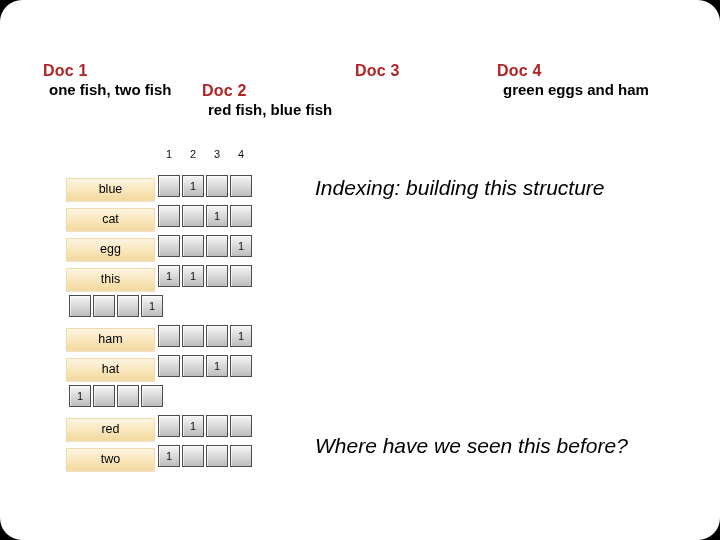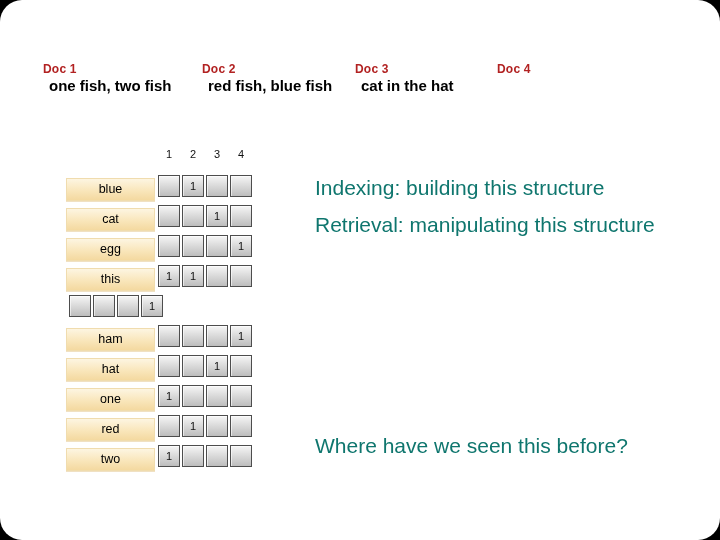--- a/index.html
+++ b/index.html
@@ -11,24 +11,24 @@
   }
   .slide {
     position: absolute; inset: 0;
     width: 720px; height: 540px;
     background: #fff;
     border-radius: 22px;
     color: #000;
   }
   
   .doc { position: absolute; top: 62px; }
-  .doc-label { font-size: 12px; font-weight: bold; color: #b22222; letter-spacing: 0.2px; }
+  .doc-label { font-size: 16px; font-weight: bold; color: #b22222; letter-spacing: 0.2px; }
   .doc-text  { font-size: 15px; font-weight: bold; color: #000; padding-left: 6px; margin-top: 1px; white-space: nowrap; }
   .doc-1 { left: 43px; }
-  .doc-2 { left: 202px; }
+  .doc-2 { left: 202px; margin-top: 20px; }
   .doc-3 { left: 355px; }
   .doc-4 { left: 497px; }
 
   
   .col-headers { position: absolute; left: 158px; top: 148px; display: flex; }
   .col-num { width: 22px; margin-right: 2px; text-align: center; font-size: 11px; color: #111; }
 
   .matrix-rows { position: absolute; left: 66px; top: 174px; display: flex; flex-direction: column; gap: 7px; }
   .mrow { display: flex; align-items: center; height: 23px; }
   .term {
@@ -43,44 +43,44 @@
   .cells { display: flex; margin-left: 3px; }
   .cell {
     width: 22px; height: 22px; box-sizing: border-box;
     border: 1px solid #4d4d4d; margin-right: 2px;
     background: linear-gradient(180deg, #f6f6f6 0%, #dcdcdc 45%, #bdbdbd 100%);
     box-shadow: inset 1px 1px 0 rgba(255,255,255,0.6);
     font-size: 11px; color: #111; text-align: center; line-height: 20px;
   }
 
   
-  .note { position: absolute; left: 315px; font-size: 21px; color: #0f766e; white-space: nowrap; }
+  .note { position: absolute; left: 315px; font-size: 21px; color: #000000; white-space: nowrap; font-style: italic; }
   .note-indexing  { top: 176px; }
   .note-retrieval { top: 213px; }
   .note-question  { top: 434px; }
 </style>
 </head>
 <body>
 
 <div class="slide">
 
   <div class="doc doc-1">
     <div class="doc-label">Doc 1</div>
     <div class="doc-text">one fish, two fish</div>
   </div>
   <div class="doc doc-2">
     <div class="doc-label">Doc 2</div>
     <div class="doc-text">red fish, blue fish</div>
   </div>
   <div class="doc doc-3">
     <div class="doc-label">Doc 3</div>
-    <div class="doc-text">cat in the hat</div>
   </div>
   <div class="doc doc-4">
     <div class="doc-label">Doc 4</div>
+    <div class="doc-text">green eggs and ham</div>
   </div>
 
   <div class="col-headers">
       <span class="col-num">1</span>
       <span class="col-num">2</span>
       <span class="col-num">3</span>
       <span class="col-num">4</span>
     </div>
   <div class="matrix-rows">
       <div class="mrow">
@@ -139,21 +139,20 @@
       <div class="mrow">
         <div class="term">hat</div>
         <div class="cells">
           <div class="cell"></div>
           <div class="cell"></div>
           <div class="cell">1</div>
           <div class="cell"></div>
         </div>
       </div>
       <div class="mrow">
-        <div class="term">one</div>
         <div class="cells">
           <div class="cell">1</div>
           <div class="cell"></div>
           <div class="cell"></div>
           <div class="cell"></div>
         </div>
       </div>
       <div class="mrow">
         <div class="term">red</div>
         <div class="cells">
@@ -168,16 +167,15 @@
         <div class="cells">
           <div class="cell">1</div>
           <div class="cell"></div>
           <div class="cell"></div>
           <div class="cell"></div>
         </div>
       </div>
     </div>
 
   <div class="note note-indexing">Indexing: building this structure</div>
-  <div class="note note-retrieval">Retrieval: manipulating this structure</div>
   <div class="note note-question">Where have we seen this before?</div>
 
 </div>
 
 </body></html>

